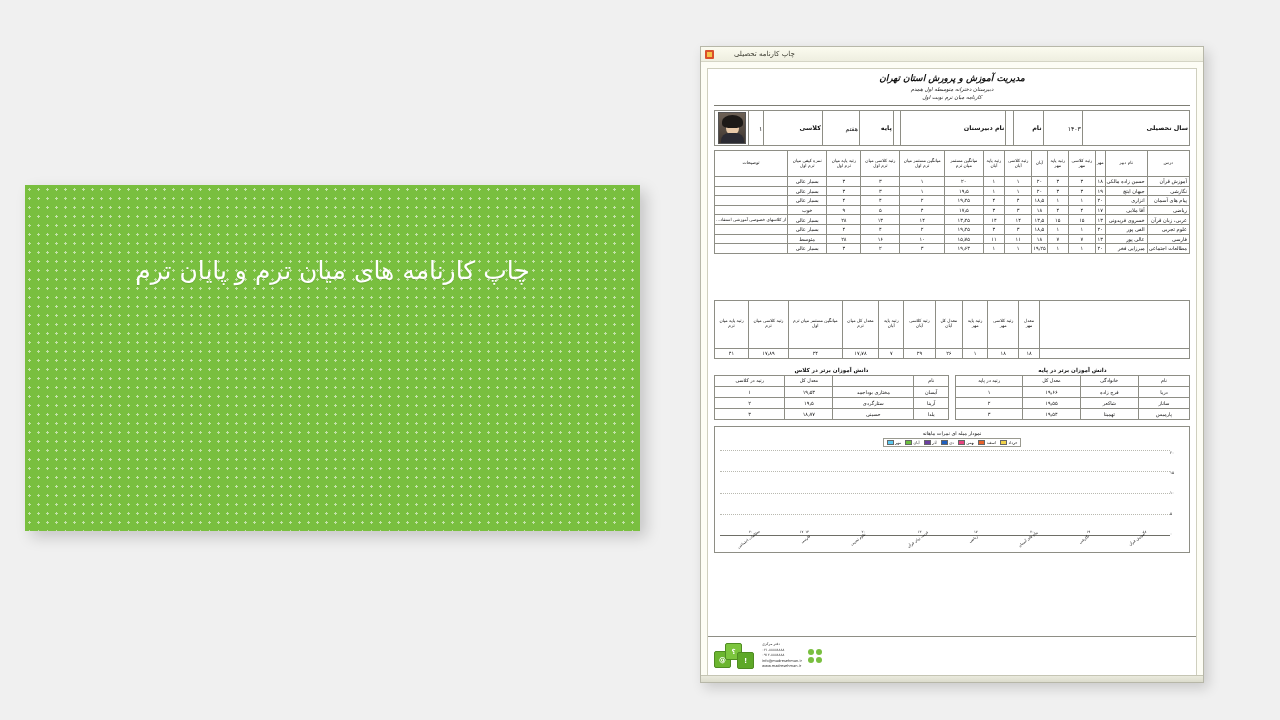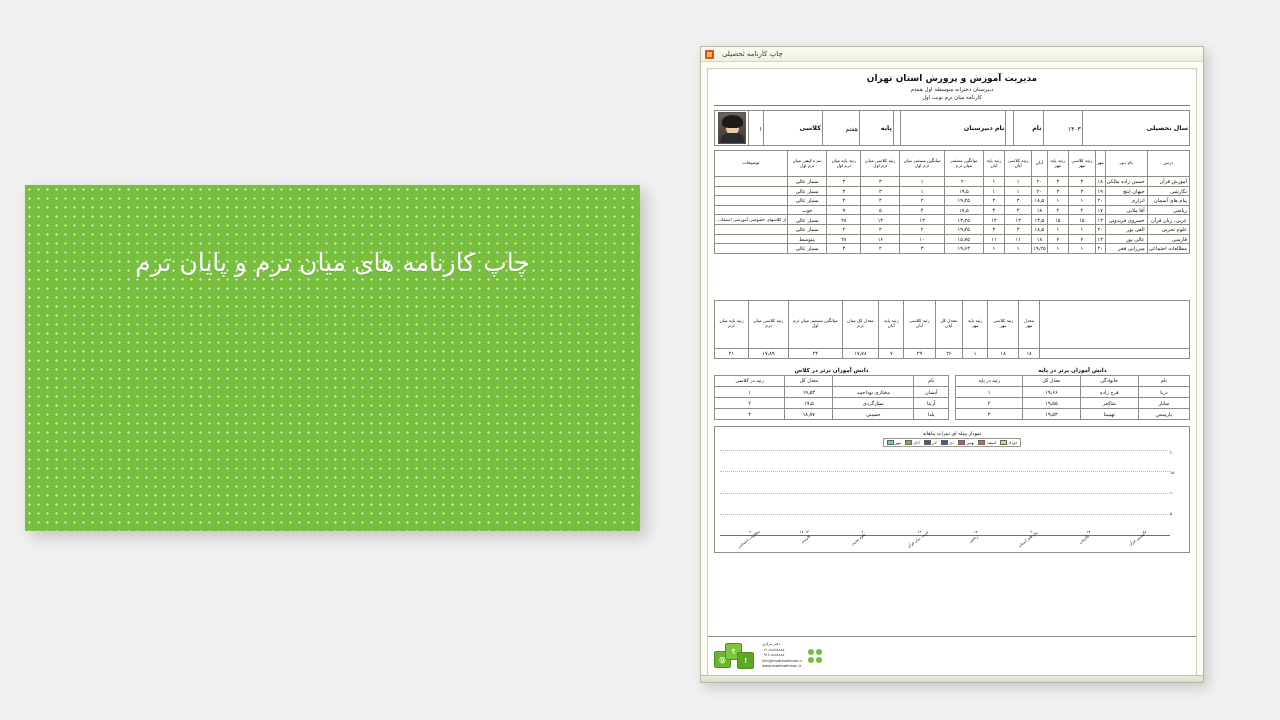--- a/index.html
+++ b/index.html
@@ -21,42 +21,42 @@
     background-color:#79bf3f;
     background-image:
       radial-gradient(rgba(255,255,255,0.55) 1.1px, transparent 1.2px);
     background-size: 9px 9px;
     color:#fff;
     padding:34px 40px;
     display:flex; flex-direction:column; align-items:center;
   }
   .promo-title {
     font-size:25px; font-weight:normal; line-height:1.6;
-    text-align:left; margin-top:24px; letter-spacing:0.2px;
+    text-align:left; margin-top:32px; letter-spacing:0.2px;
     text-shadow: 0 1px 1px rgba(0,0,0,0.12);
   }
   .promo-body {
     margin-top:66px; font-size:15.5px; line-height:2.05;
     text-align:center; text-shadow: 0 1px 1px rgba(0,0,0,0.10);
     max-width:520px;
   }
 
   
   .window {
     position:absolute; left:700px; top:46px; width:504px; height:637px;
     background:#fdfdf5;
     border:1px solid #b7b7a8;
     box-shadow: 4px 5px 12px rgba(0,0,0,0.16);
     display:flex; flex-direction:column;
   }
   .titlebar {
     height:15px; background:linear-gradient(#fbfbef,#eeeee0);
     border-bottom:1px solid #d5d5c5;
     display:flex; align-items:center; flex-direction:row-reverse;
-    padding:0 4px; gap:8px;
+    padding:0 4px; gap:20px;
   }
   .tb-icon {
     width:9px; height:9px; background:#d94f2b; border-radius:1px;
     position:relative; flex:0 0 auto;
   }
   .tb-icon:after{
     content:""; position:absolute; left:2px; top:2px; width:5px; height:5px;
     background:#f5c24a;
   }
   .titlebar .tb-title { font-size:7px; color:#3a3a2f; }
@@ -65,21 +65,21 @@
     flex:1; margin:6px; background:#fff; border:1px solid #cfcfbe;
     overflow:hidden; position:relative;
     display:flex; flex-direction:column;
   }
 
   
   table { border-collapse:collapse; width:100%; }
   td, th { border:1px solid #8e8e85; font-weight:normal; }
 
   
-  .rep-head { text-align:center; padding:4px 0 2px; }
+  .rep-head { text-align:center; padding:4px 0 2px;font-style:italic; }
   .rep-head .h1 { font-size:9px; font-weight:bold; color:#111; }
   .rep-head .h2 { font-size:5.4px; color:#222; margin-top:3px; }
   .rep-head .h3 { font-size:5.4px; color:#222; margin-top:2px; }
   .rule { height:1px; background:#7d7d74; margin:3px 6px 0; }
 
   
   .idstrip { margin:4px 6px 0; }
   .idstrip table td { height:13px; font-size:6.2px; text-align:right; color:#111; }
   .idstrip .lbl { background:#fff; font-weight:bold; font-size:6.4px; }
   .photo-cell { width:34px; padding:0; }

